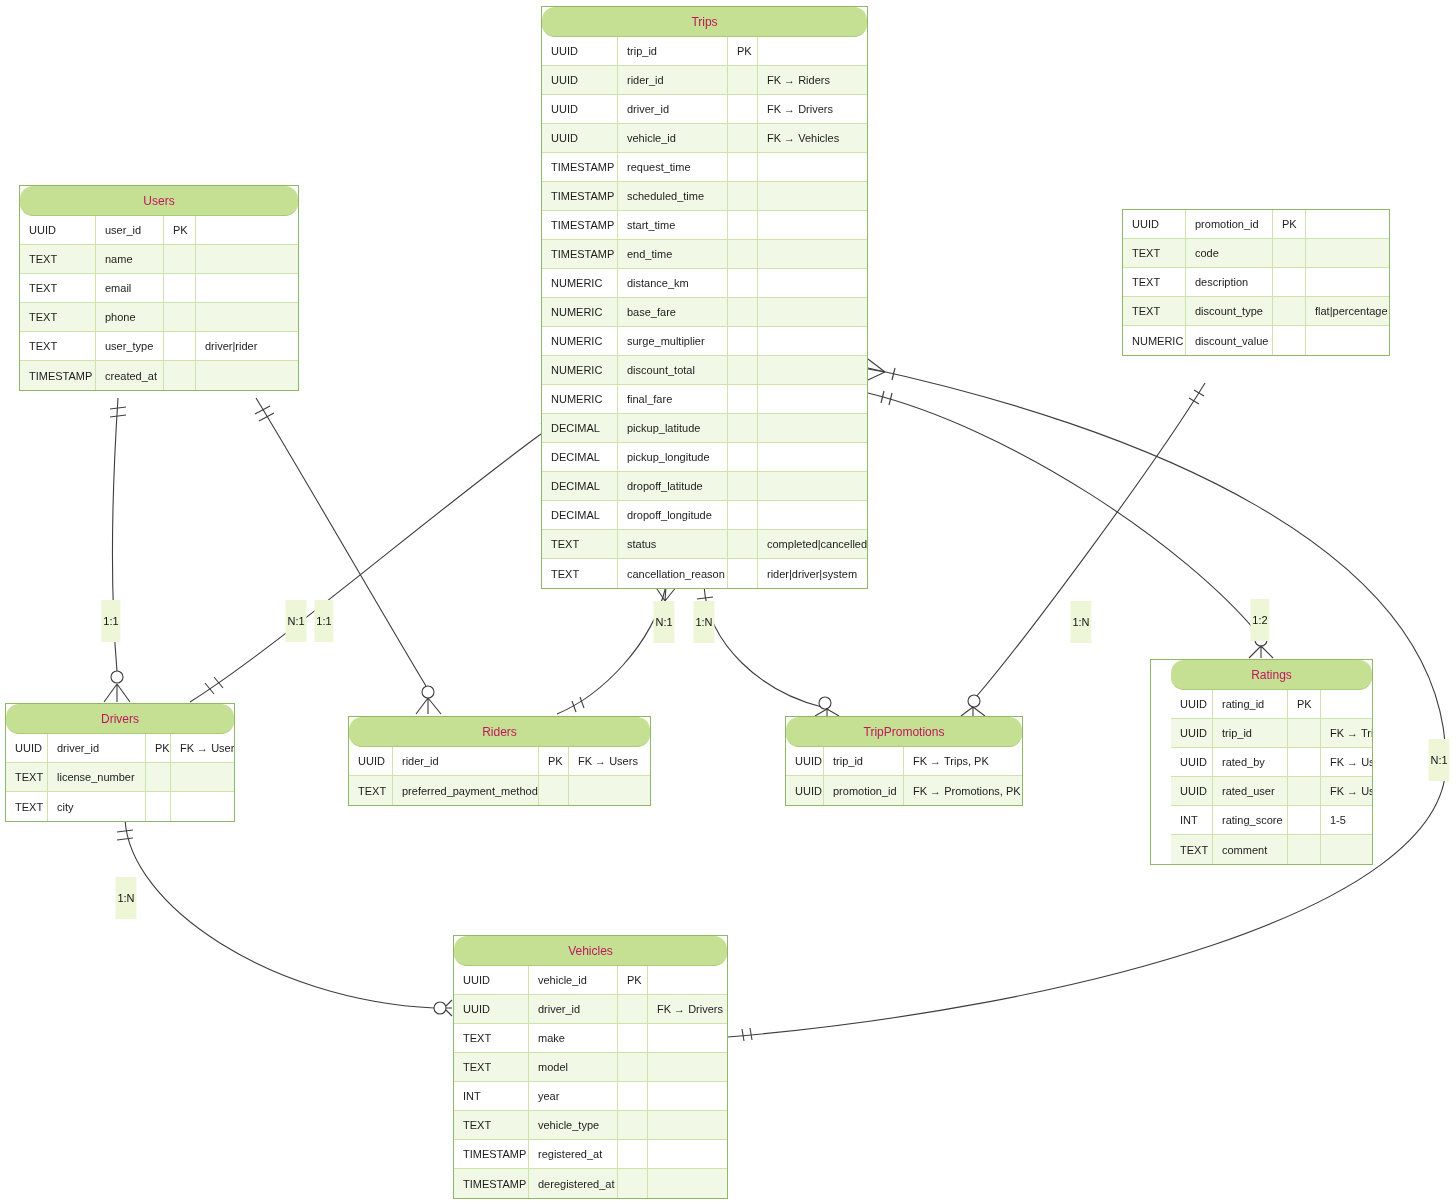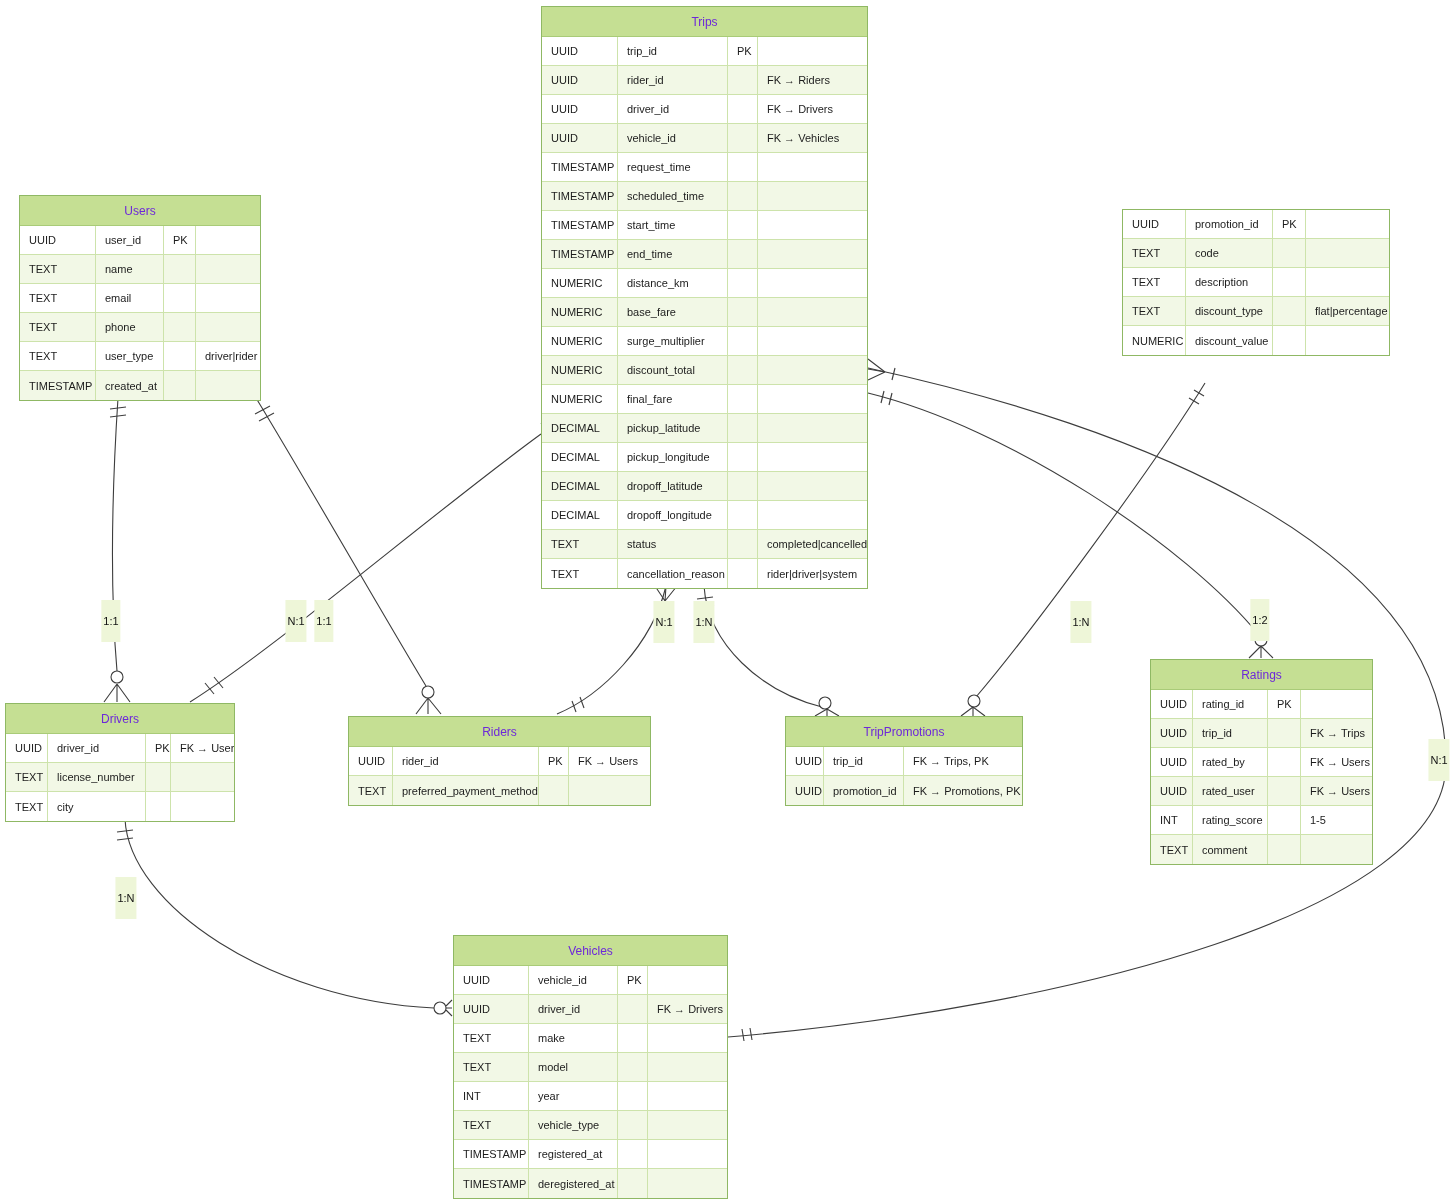--- a/index.html
+++ b/index.html
@@ -2,21 +2,21 @@
 <html><head>
 <meta charset="utf-8">
 <style>
   html,body{margin:0;padding:0;background:#ffffff;}
   #canvas{position:relative;width:1456px;height:1204px;background:#ffffff;overflow:hidden;
           font-family:"Liberation Sans", sans-serif;color:#1c1c1c;}
   #wires{position:absolute;left:0;top:0;width:1456px;height:1204px;}
   .entity{position:absolute;border:1px solid #8fb864;background:#ffffff;box-sizing:border-box;
           font-size:11px;}
   .entity .hdr{background:#c5df93;border-bottom:1px solid #a9cb78;height:29px;display:flex;
-          align-items:center;justify-content:center;font-size:12px;color:#6d28d9;}
+          align-items:center;justify-content:center;font-size:12px;color:#be185d;border-radius:13px;}
   .entity .row{display:grid;height:29px;box-sizing:border-box;}
   .entity .row.alt{background:#f2f8e6;}
   .entity .cell{border-right:1px solid #cde3ab;border-bottom:1px solid #cde3ab;display:flex;
           align-items:center;padding-left:9px;white-space:nowrap;overflow:hidden;box-sizing:border-box;}
   .entity .row:last-child .cell{border-bottom:none;}
   .entity .cell:last-child{border-right:none;}
   .card-label{position:absolute;transform:translate(-50%,-50%);background:#eef6d8;color:#111;
           font-size:11px;line-height:14px;padding:14px 2px;white-space:nowrap;}
   path,line{stroke:#3d3d3d;stroke-width:1.1;fill:none;}
   circle{stroke:#3d3d3d;stroke-width:1.1;fill:#ffffff;}
@@ -104,21 +104,21 @@
   <span class="card-label" style="left:111px;top:621px;">1:1</span>
   <span class="card-label" style="left:324px;top:621px;">1:1</span>
   <span class="card-label" style="left:296px;top:621px;">N:1</span>
   <span class="card-label" style="left:664px;top:622px;">N:1</span>
   <span class="card-label" style="left:704px;top:622px;">1:N</span>
   <span class="card-label" style="left:1081px;top:622px;">1:N</span>
   <span class="card-label" style="left:1260px;top:620px;text-align:right;">1:2</span>
   <span class="card-label" style="left:1439px;top:760px;">N:1</span>
   <span class="card-label" style="left:126px;top:898px;">1:N</span>
 
-<div class="entity" style="left: 19px; top: 195px; width: 242px; text-align: center;">
+<div class="entity" style="left: 19px; top: 185px; width: 280px; text-align: center;">
       <div class="hdr">Users</div>
       <div class="row" style="grid-template-columns: 76px 68px 32px 1fr;">
         <div class="cell">UUID</div>
         <div class="cell">user_id</div>
         <div class="cell">PK</div>
         <div class="cell"></div>
       </div>
       <div class="row alt" style="grid-template-columns: 76px 68px 32px 1fr;">
         <div class="cell">TEXT</div>
         <div class="cell">name</div>
@@ -341,21 +341,21 @@
         <div class="cell">UUID</div>
         <div class="cell">trip_id</div>
         <div class="cell">FK → Trips, PK</div>
       </div>
       <div class="row alt" style="grid-template-columns: 38px 80px 1fr;">
         <div class="cell">UUID</div>
         <div class="cell">promotion_id</div>
         <div class="cell">FK → Promotions, PK</div>
       </div>
     </div>
-    <div class="entity" style="left: 1150px; top: 659px; width: 223px;">
+    <div class="entity" style="left: 1150px; top: 659px; width: 223px; padding-left: 20px;">
       <div class="hdr">Ratings</div>
       <div class="row" style="grid-template-columns: 42px 75px 33px 1fr;">
         <div class="cell">UUID</div>
         <div class="cell">rating_id</div>
         <div class="cell">PK</div>
         <div class="cell"></div>
       </div>
       <div class="row alt" style="grid-template-columns: 42px 75px 33px 1fr;">
         <div class="cell">UUID</div>
         <div class="cell">trip_id</div>

